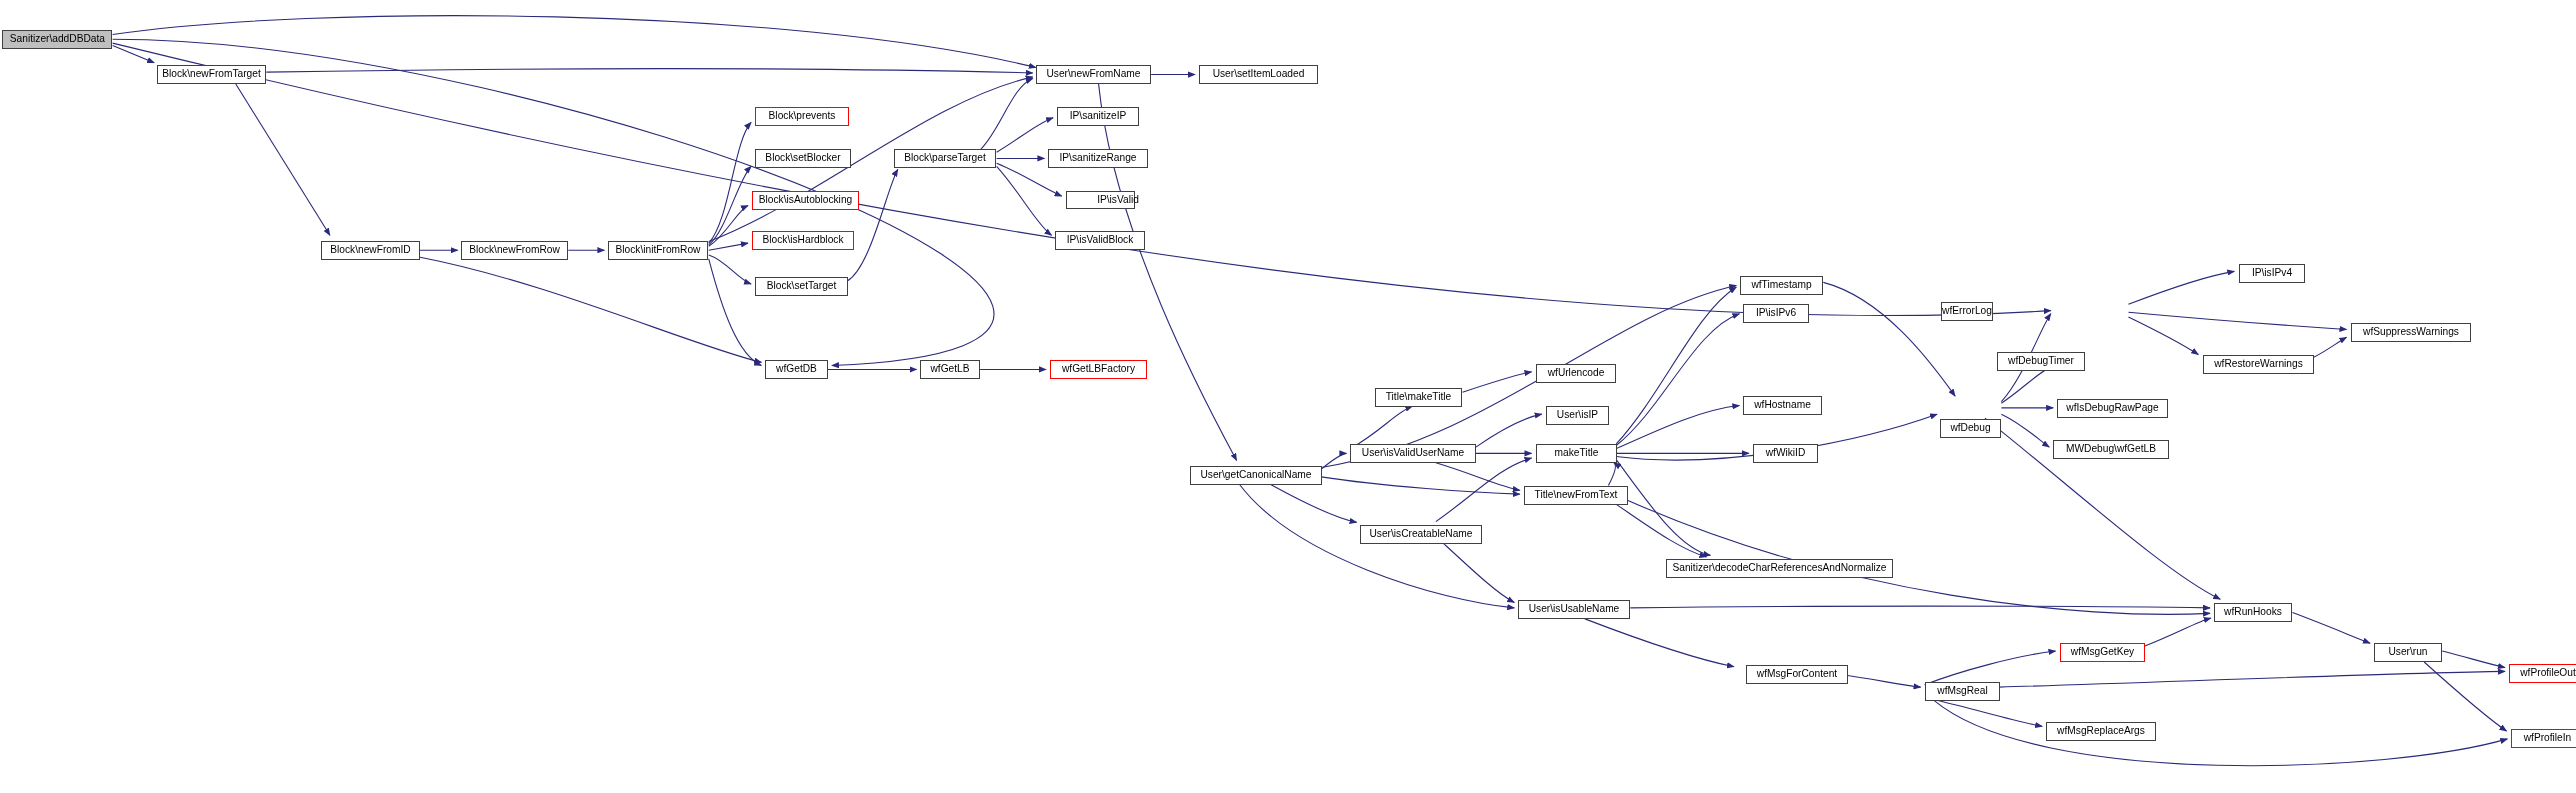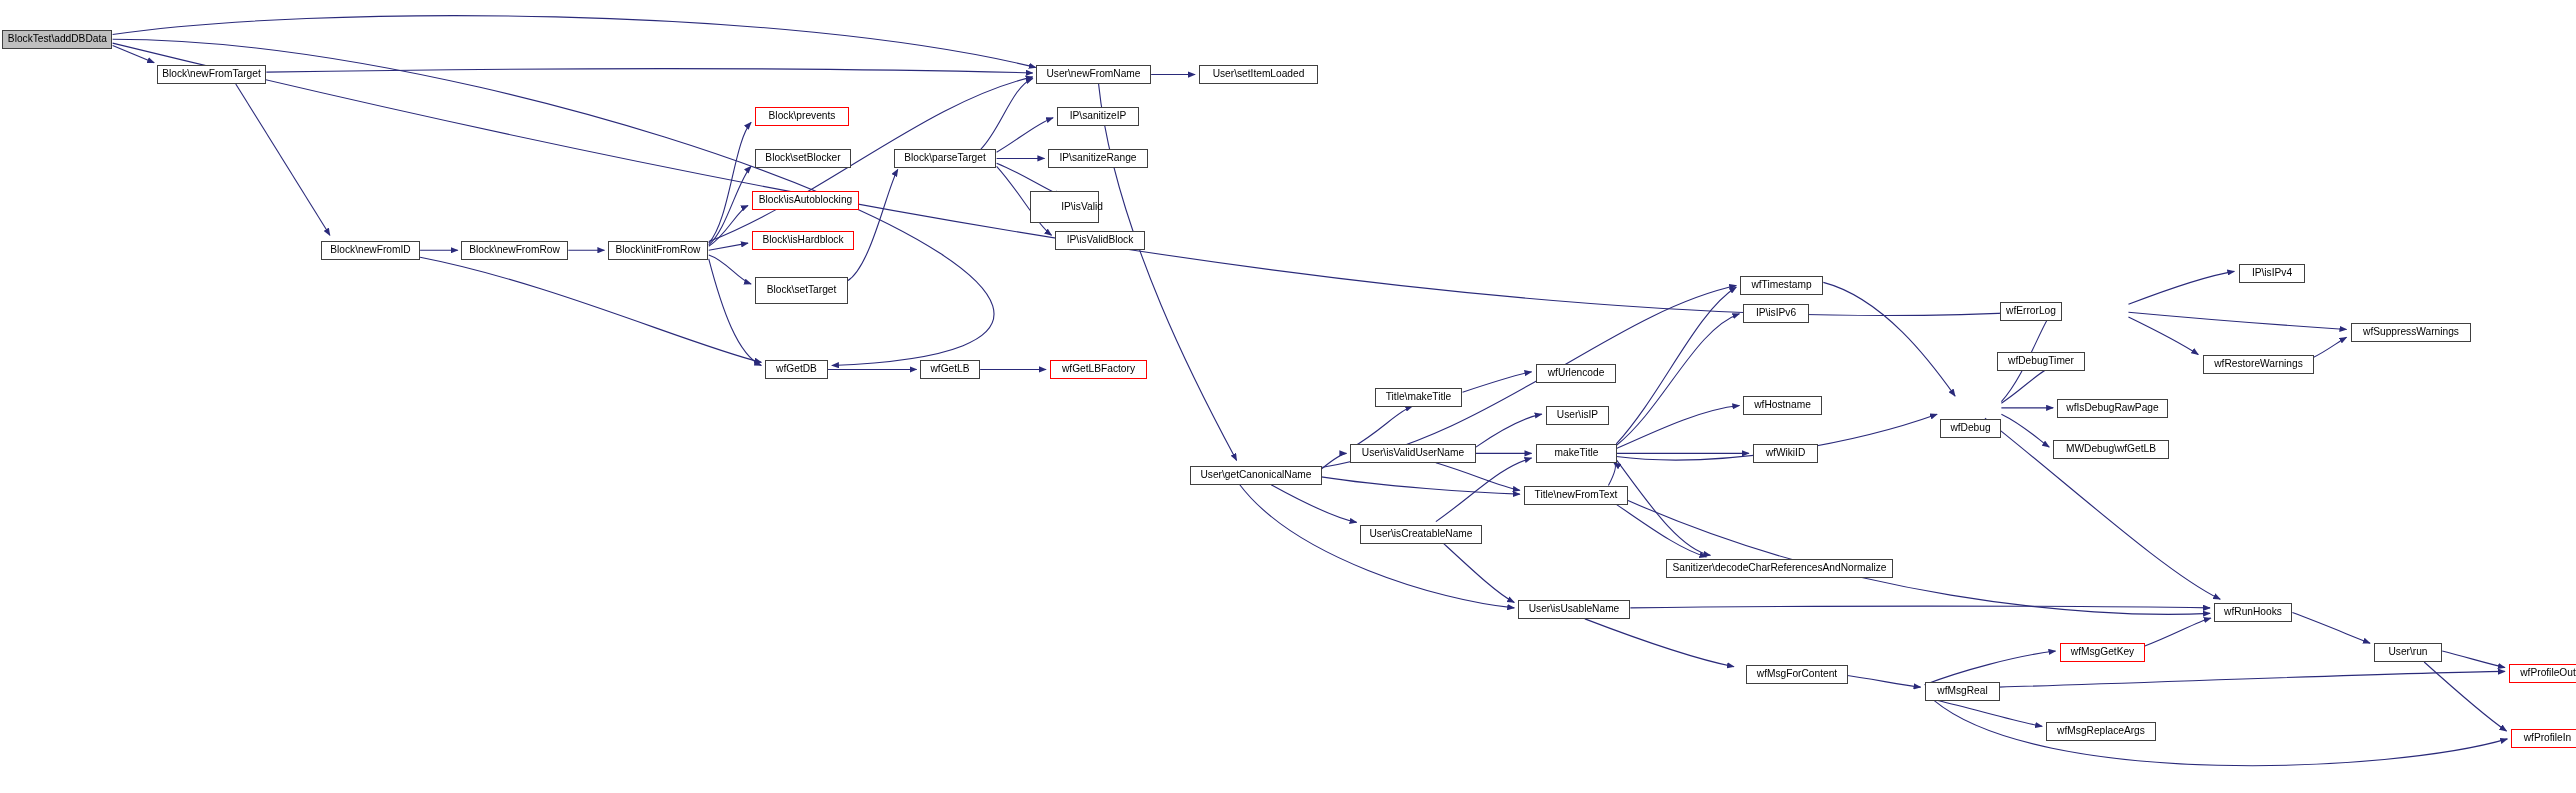--- a/index.html
+++ b/index.html
@@ -88,21 +88,21 @@
         <path d="M2530,533 C2640,620 2760,730 2830,764" marker-end="url(#arrow)"></path>
         <path d="M2324,360 C2400,380 2460,460 2492,505" marker-end="url(#arrow)"></path>
         <path d="M2713,388 C2760,370 2810,352 2848,346" marker-end="url(#arrow)"></path>
         <path d="M2713,398 C2800,406 2930,416 2991,420" marker-end="url(#arrow)"></path>
         <path d="M2713,404 C2750,422 2790,444 2802,452" marker-end="url(#arrow)"></path>
         <path d="M2948,456 C2965,448 2980,436 2991,430" marker-end="url(#arrow)"></path>
         <path d="M143,55 C900,240 1900,440 2614,396" marker-end="url(#arrow)"></path>
       </g>
   </svg>
 <div class="node root" style="left: 2.4px; top: 30px; width: 110px; height: 19px;">
-      <span>BlockTest\addDBData</span>
+      <span>Sanitizer\addDBData</span>
     </div>
     <div class="node" style="left: 157px; top: 65px; width: 109px; height: 19px;">
       <span>Block\newFromTarget</span>
     </div>
     <div class="node" style="left: 1036px; top: 65px; width: 115px; height: 19px;">
       <span>User\newFromName</span>
     </div>
     <div class="node" style="left: 1199px; top: 65px; width: 119px; height: 19px;">
       <span>User\setItemLoaded</span>
     </div>
@@ -117,48 +117,48 @@
     </div>
     <div class="node" style="left: 894px; top: 149px; width: 102px; height: 19px;">
       <span>Block\parseTarget</span>
     </div>
     <div class="node" style="left: 1048px; top: 149px; width: 100px; height: 19px;">
       <span>IP\sanitizeRange</span>
     </div>
     <div class="node red" style="left: 752px; top: 191px; width: 107px; height: 19px;">
       <span>Block\isAutoblocking</span>
     </div>
-    <div class="node" style="left: 1030px; top: 191px; width: 69px; height: 32px; padding-left: 35px;">
+    <div class="node" style="left: 1066px; top: 191px; width: 69px; height: 18px; padding-left: 35px;">
       <span>IP\isValid</span>
     </div>
     <div class="node red" style="left: 752px; top: 231px; width: 102px; height: 19px;">
       <span>Block\isHardblock</span>
     </div>
     <div class="node" style="left: 1055px; top: 231px; width: 90px; height: 19px;">
       <span>IP\isValidBlock</span>
     </div>
     <div class="node" style="left: 321px; top: 241px; width: 99px; height: 19px;">
       <span>Block\newFromID</span>
     </div>
     <div class="node" style="left: 461px; top: 241px; width: 107px; height: 19px;">
       <span>Block\newFromRow</span>
     </div>
     <div class="node" style="left: 608px; top: 241px; width: 100px; height: 19px;">
       <span>Block\initFromRow</span>
     </div>
-    <div class="node" style="left: 755px; top: 277px; width: 93px; height: 27px;">
+    <div class="node" style="left: 755px; top: 277px; width: 93px; height: 19px;">
       <span>Block\setTarget</span>
     </div>
     <div class="node" style="left: 1740px; top: 276px; width: 83px; height: 19px;">
       <span>wfTimestamp</span>
     </div>
     <div class="node" style="left: 2239px; top: 264px; width: 66px; height: 19px;">
       <span>IP\isIPv4</span>
     </div>
-    <div class="node" style="left: 2000px; top: 302px; width: 62px; height: 19px;">
+    <div class="node" style="left: 1941px; top: 302px; width: 52px; height: 19px;">
       <span>wfErrorLog</span>
     </div>
     <div class="node" style="left: 1743px; top: 304px; width: 66px; height: 19px;">
       <span>IP\isIPv6</span>
     </div>
     <div class="node" style="left: 2351px; top: 323px; width: 120px; height: 19px;">
       <span>wfSuppressWarnings</span>
     </div>
     <div class="node" style="left: 1997px; top: 352px; width: 88px; height: 19px;">
       <span>wfDebugTimer</span>

